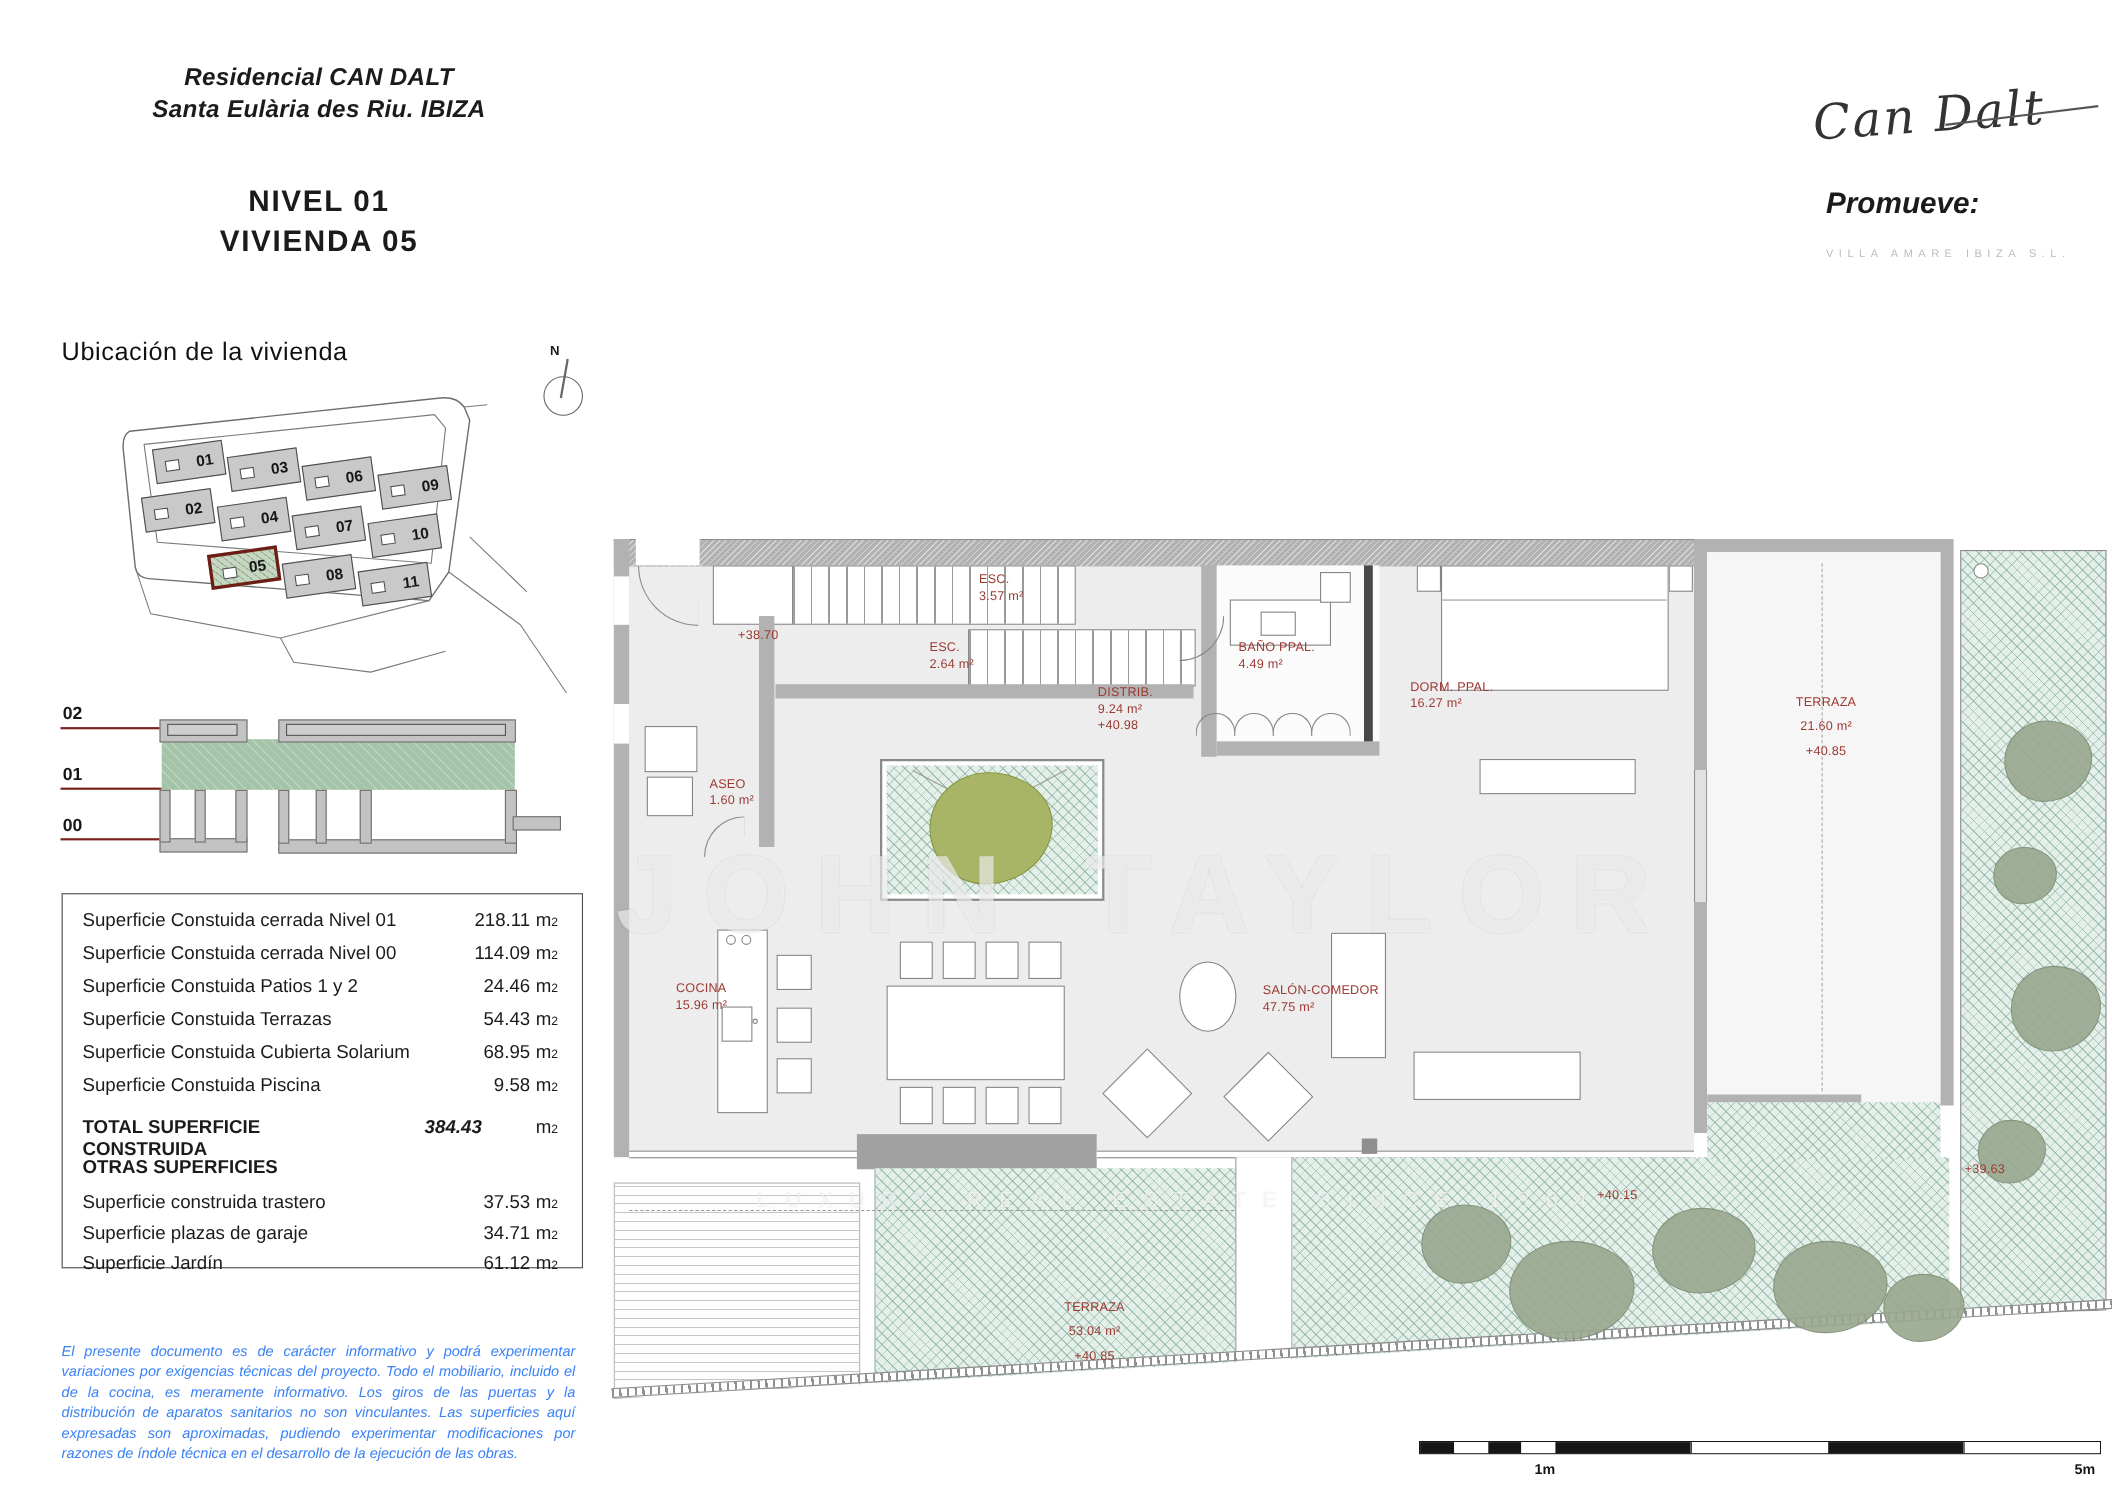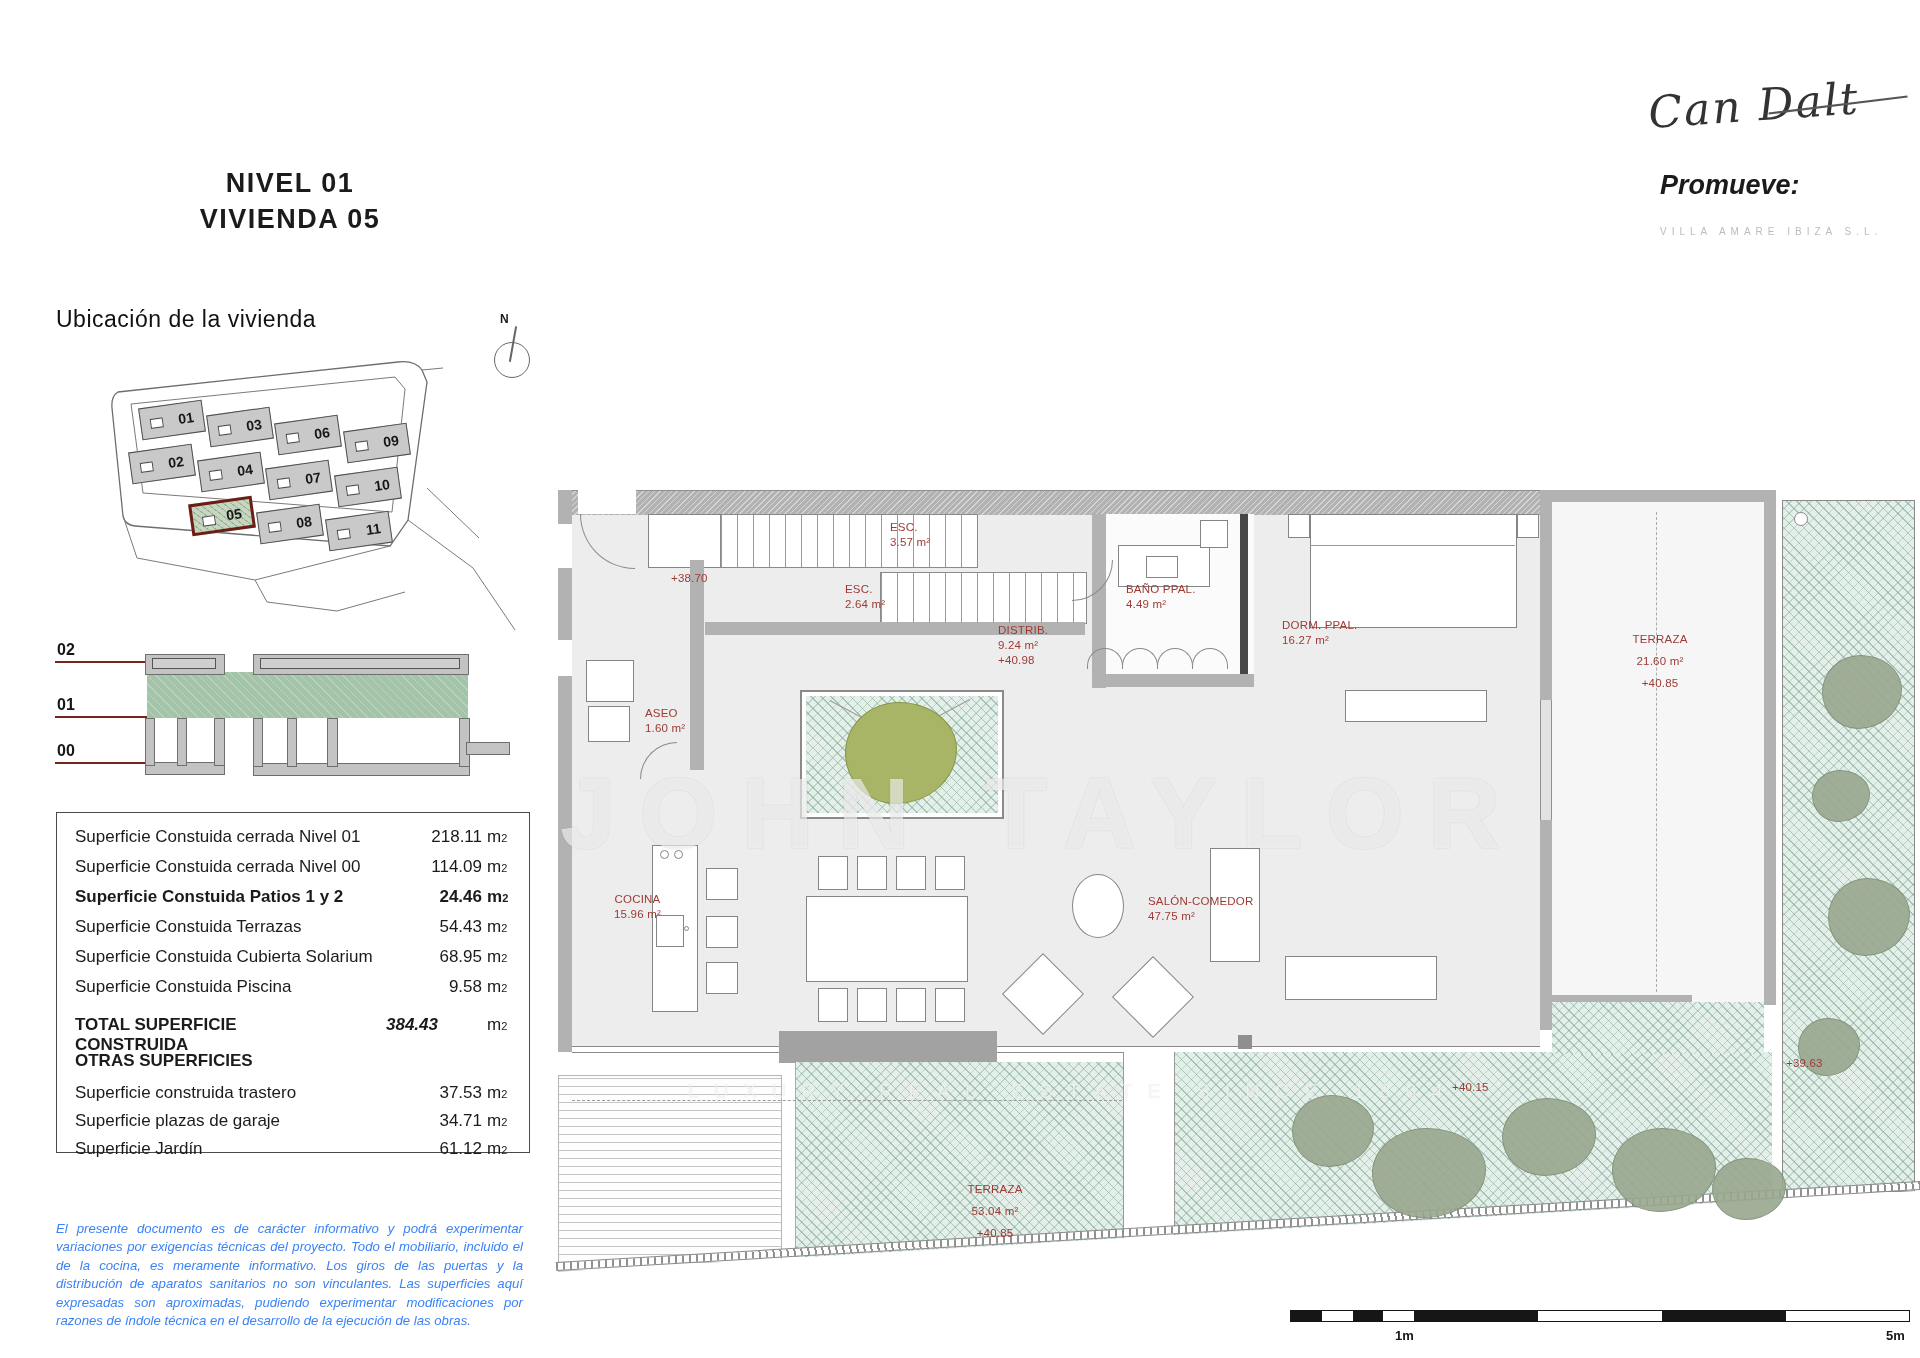--- a/index.html
+++ b/index.html
@@ -74,20 +74,24 @@
   
   #scale-bar{left:1290px;top:1310px;width:620px;height:12px;border:1.5px solid #161616;display:flex;z-index:50;background:#fff;}
   .seg{height:100%;}
   .sb-lbl{position:absolute;font-size:13px;font-weight:bold;color:#161616;z-index:50;}
 </style>
 </head>
 <body>
 
 <div id="page">
 
+  <div class="abs" id="title-block">
+    <div>Residencial CAN DALT</div>
+    <div>Santa Eulària des Riu. IBIZA</div>
+  </div>
   <div class="abs" id="level-block">
     <div>NIVEL 01</div>
     <div>VIVIENDA 05</div>
   </div>
 
   <div class="abs" id="signature">Can Dalt</div>
   <div class="abs" style="left:1768px;top:104px;width:140px;height:1.5px;background:#555;transform:rotate(-7deg);"></div>
   <div class="abs" id="promueve">Promueve:</div>
   <div class="abs" id="company">VILLA AMARE IBIZA S.L.</div>
 
@@ -177,21 +181,21 @@
     <div class="trow" style="top:14px;">
         <span class="tlabel">Superficie Constuida cerrada Nivel 01</span>
         <span class="tval">218.11</span>
         <span class="tunit"><span>m</span><span class="u2">2</span></span>
       </div>
     <div class="trow" style="top:44px;">
         <span class="tlabel">Superficie Constuida cerrada Nivel 00</span>
         <span class="tval">114.09</span>
         <span class="tunit"><span>m</span><span class="u2">2</span></span>
       </div>
-    <div class="trow" style="top:74px;font-weight:bold;">
+    <div class="trow" style="top:74px;">
         <span class="tlabel">Superficie Constuida Patios 1 y 2</span>
         <span class="tval">24.46</span>
         <span class="tunit"><span>m</span><span class="u2">2</span></span>
       </div>
     <div class="trow" style="top:104px;">
         <span class="tlabel">Superficie Constuida Terrazas</span>
         <span class="tval">54.43</span>
         <span class="tunit"><span>m</span><span class="u2">2</span></span>
       </div>
     <div class="trow" style="top:134px;">

